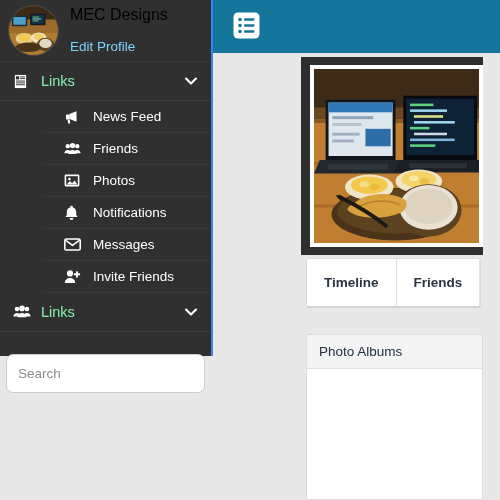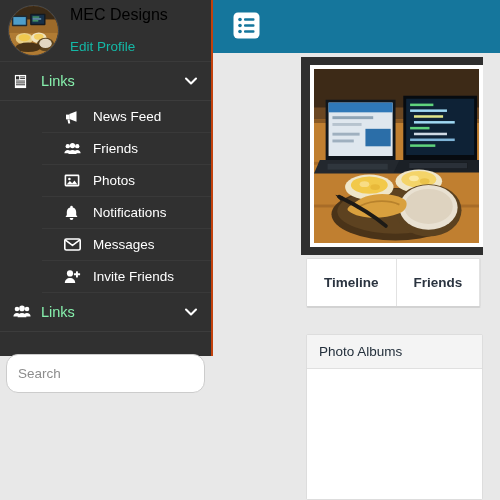--- a/index.html
+++ b/index.html
@@ -9,36 +9,36 @@
     background: #e8e8e8;
     font-family: "Liberation Sans", sans-serif;
   }
   #app { position: relative; width: 500px; height: 500px; }
 
   
   #sidebar {
     position: absolute; left: 0; top: 0;
     width: 213px; height: 356px;
     background: #303030;
-    border-right: 2px solid #c2410c;
+    border-right: 2px solid #3b82f6;
   }
   .profile {
     display: flex; align-items: center;
     height: 62px; padding: 0 10px 0 8px;
     border-bottom: 1px solid #3a3a3a;
   }
   .avatar {
     width: 51px; height: 51px; border-radius: 50%;
     flex: 0 0 51px; overflow: hidden;
     border: 1px solid #4a4a4a;
     position: relative;
   }
   .avatar svg { display: block; width: 100%; height: 100%; }
   .profile-text { margin-left: 11px; line-height: 1.25; }
-  .profile-edit { color: #14b8a6; font-size: 13.5px; margin-top: 14px; }
+  .profile-edit { color: #7dd3fc; font-size: 13.5px; margin-top: 14px; }
 
   .sec-head {
     display: flex; align-items: center;
     height: 39px; padding: 0 12px 0 13px;
     border-bottom: 1px solid #3c3c3c;
     color: #86efac;
   }
   .sec-head .ic { width: 22px; flex: 0 0 22px; display: flex; align-items: center; }
   .sec-head .lbl { font-size: 14.5px; margin-left: 6px; flex: 1; }
   .chev { width: 16px; height: 16px; flex: 0 0 16px; }
@@ -51,21 +51,21 @@
     margin-left: 42px;
   }
   .nav-item .ic { width: 24px; flex: 0 0 24px; display: flex; align-items: center; }
   .nav-item .lbl { font-size: 13.5px; margin-left: 5px; }
 
   .gap { height: 22px; }
 
   .search-wrap { padding: 0 6px; }
   .search-input {
     width: 100%; height: 39px;
-    background: #ffffff; border: 1px solid #cccccc; border-radius: 12px;
+    background: #ffffff; border: 1px solid #cccccc; border-radius: 7px;
     padding: 0 11px;
     font-family: "Liberation Sans", sans-serif;
     font-size: 13.5px; color: #333;
     outline: none;
   }
   .search-input::placeholder { color: #8d8d8d; }
 
   
   #topbar {
     position: absolute; left: 213px; top: 0;

